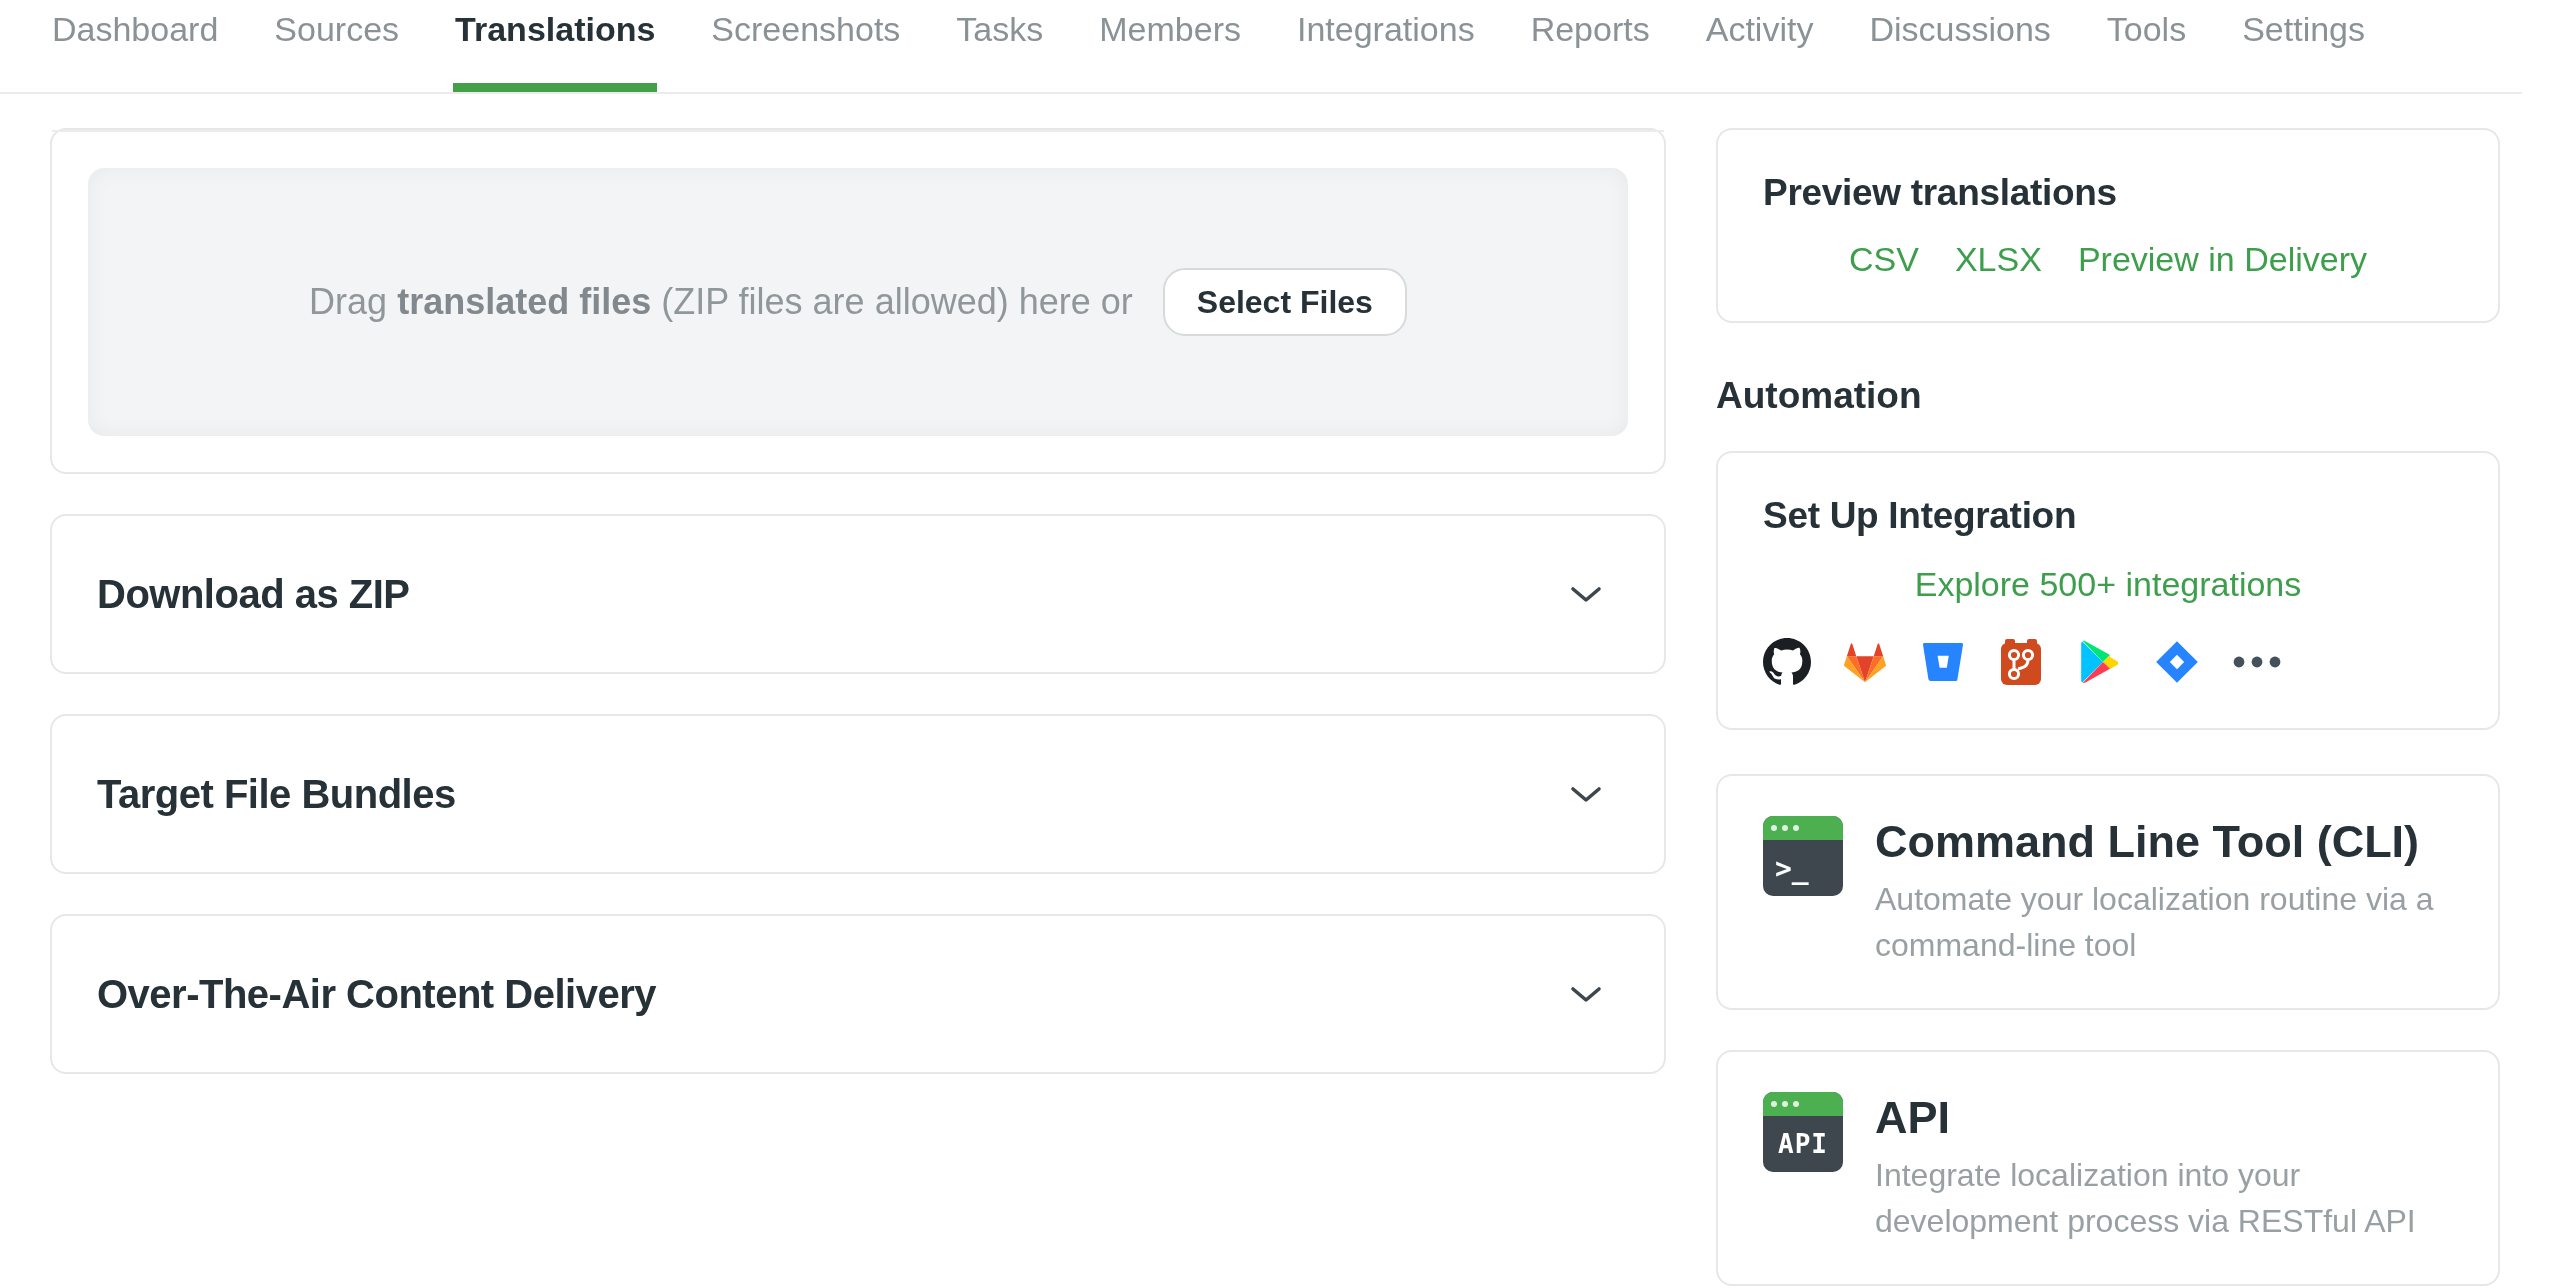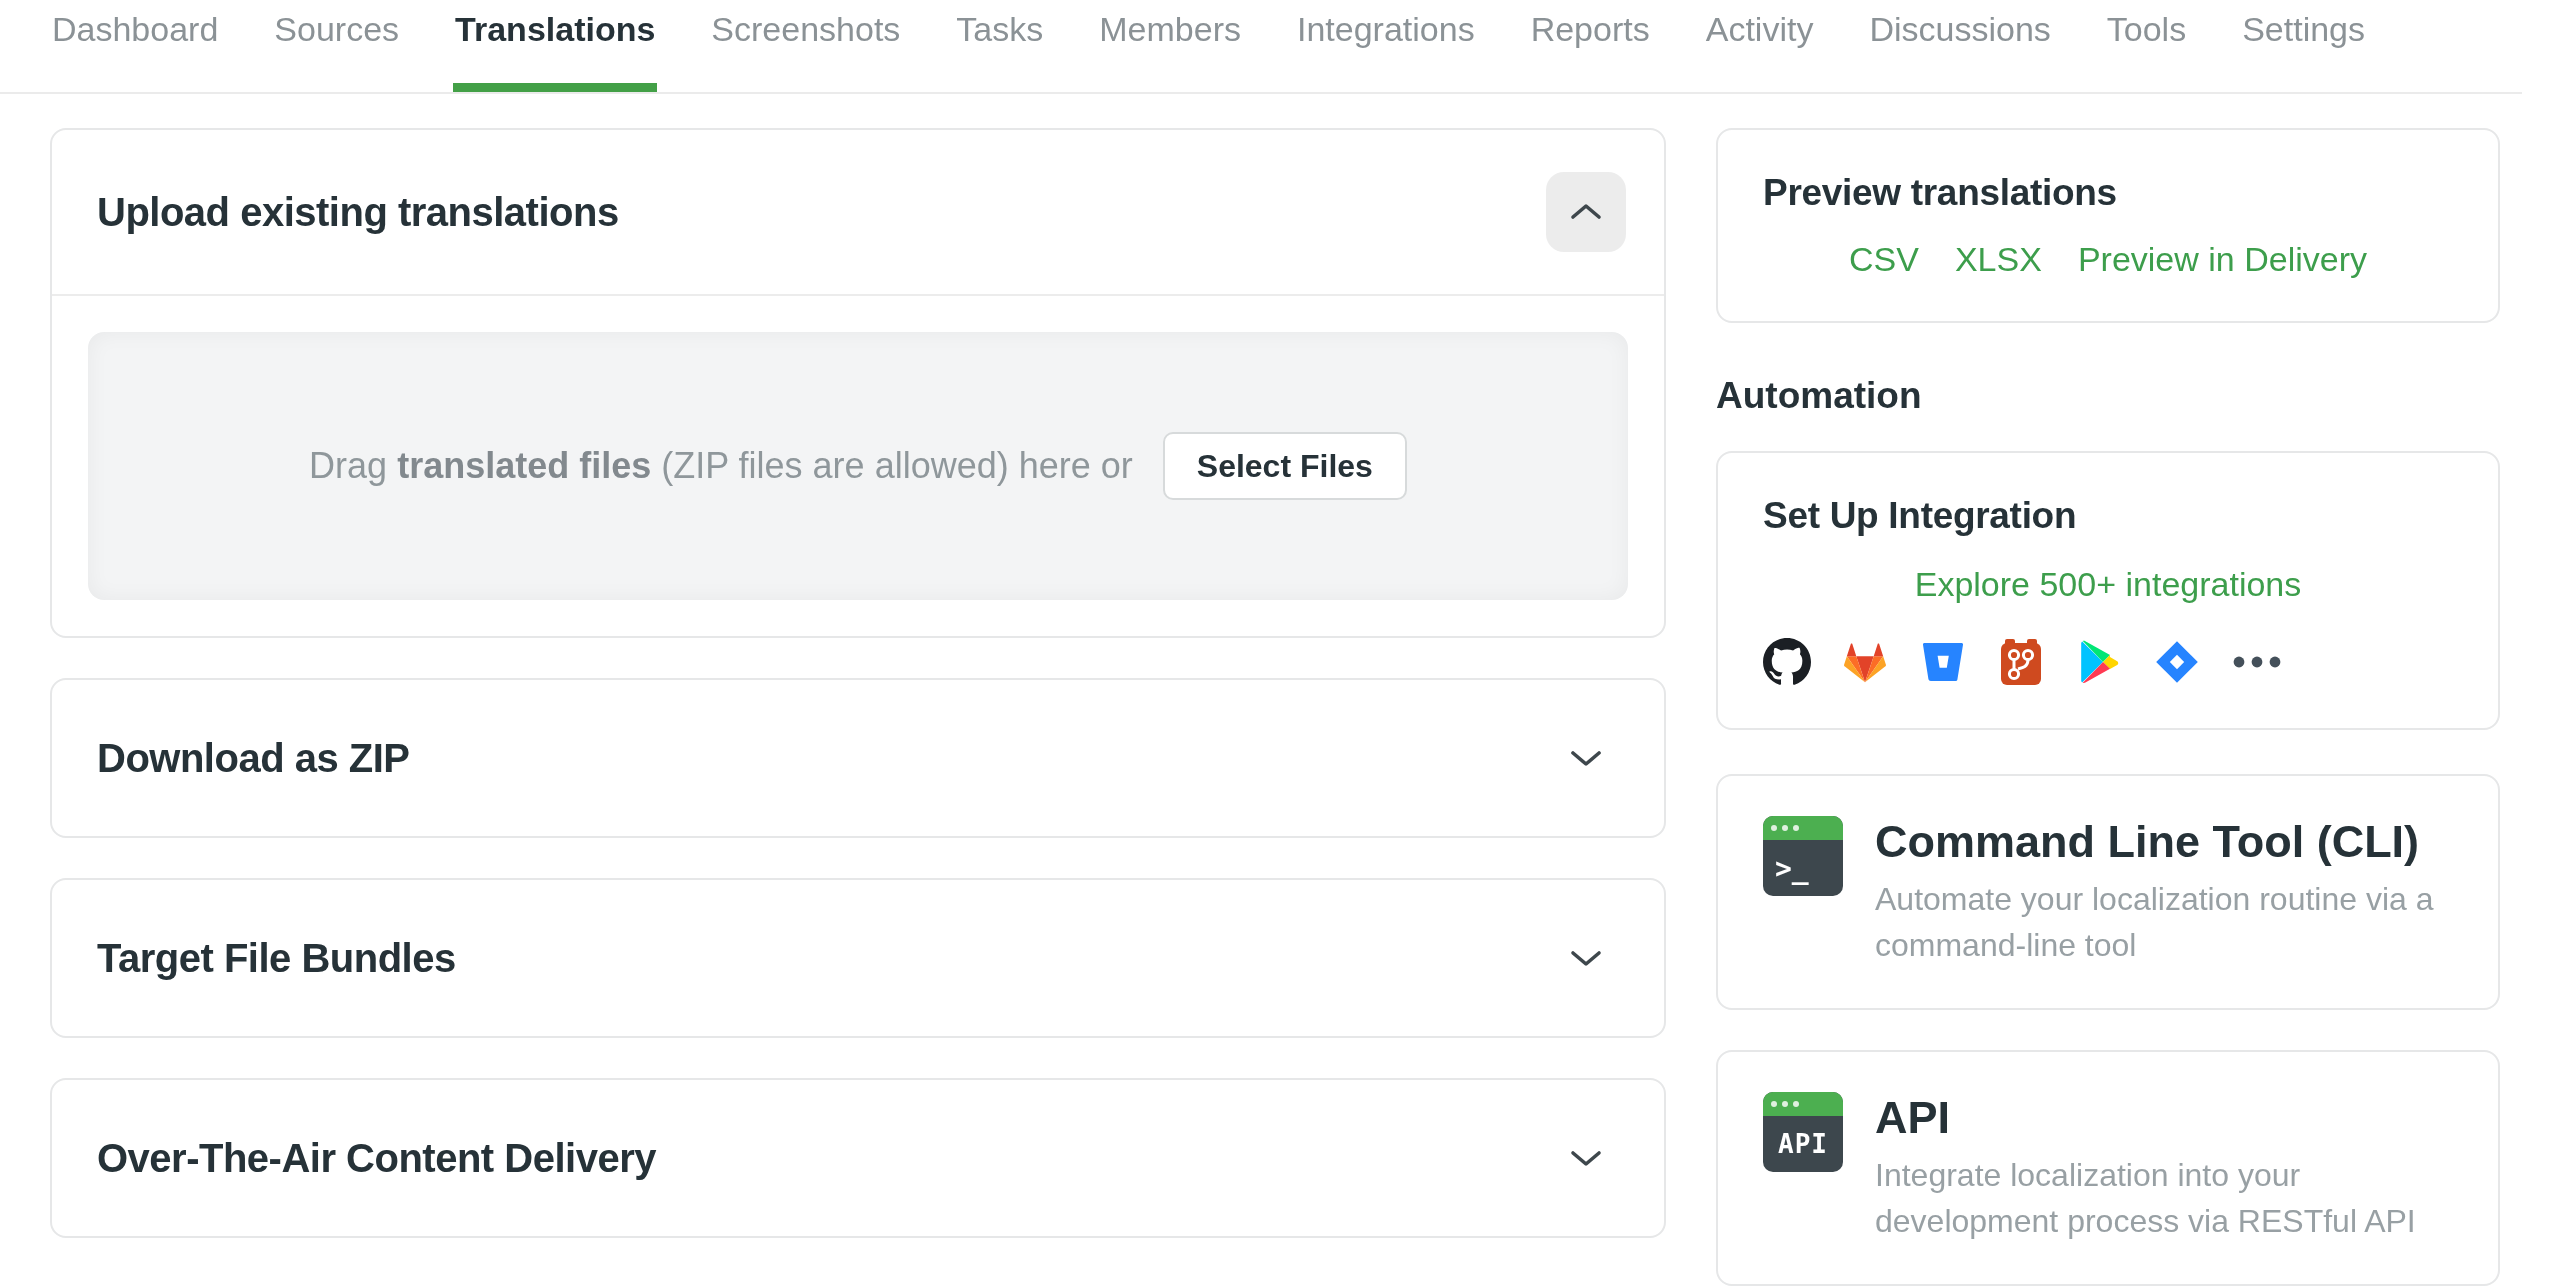--- a/index.html
+++ b/index.html
@@ -31,21 +31,21 @@
   .collapse-btn { width:80px; height:80px; border:none; background:#ececec;
     border-radius:18px; display:flex; align-items:center; justify-content:center; cursor:pointer; }
   .divider { height:2px; background:#ececec; }
   .upload-body { padding:36px; }
   .dropzone { height:268px; background:#f3f4f5; border-radius:16px;
     box-shadow: inset 0 0 22px rgba(0,0,0,0.05);
     display:flex; align-items:center; justify-content:center; gap:30px; }
   .drop-text { font-size:36px; color:#8f979b; }
   .drop-text b { font-weight:700; color:#82898e; }
   .select-btn { height:68px; padding:0 32px; background:#ffffff; border:2px solid #d7dadb;
-    border-radius:10px; font-size:32px; font-weight:600; color:#263238; cursor:pointer;
+    border-radius:22px; font-size:32px; font-weight:600; color:#263238; cursor:pointer;
     font-family:"Liberation Sans", sans-serif; }
 
   
   .row-card { margin-top:40px; height:160px; display:flex; align-items:center;
     justify-content:space-between; padding:0 62px 0 45px; cursor:pointer; }
 
   .chev { stroke:#3e474c; stroke-width:3.6; fill:none; stroke-linecap:round; stroke-linejoin:round; }
 
   
   .side-card { padding:42px 45px; }
@@ -91,28 +91,20 @@
   <div class="tab">Discussions</div>
   <div class="tab">Tools</div>
   <div class="tab">Settings</div>
 </nav>
 
 <div class="page">
 
   <div class="main">
 
     <section class="card upload-card">
-      <div class="upload-head">
-        <h2 class="card-title">Upload existing translations</h2>
-        <button class="collapse-btn">
-          <svg width="34" height="20" viewBox="0 0 34 20">
-            <polyline class="chev" points="4,15 17,4 30,15"></polyline>
-          </svg>
-        </button>
-      </div>
       <div class="divider"></div>
       <div class="upload-body">
         <div class="dropzone">
           <span class="drop-text"><span>Drag </span><b>translated files</b><span> (ZIP files are allowed) here or</span></span>
           <button class="select-btn">Select Files</button>
         </div>
       </div>
     </section>
 
     <section class="card row-card">

